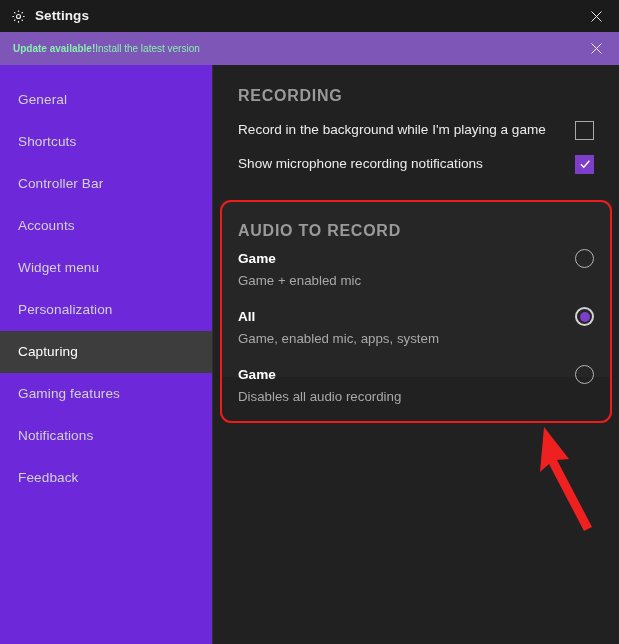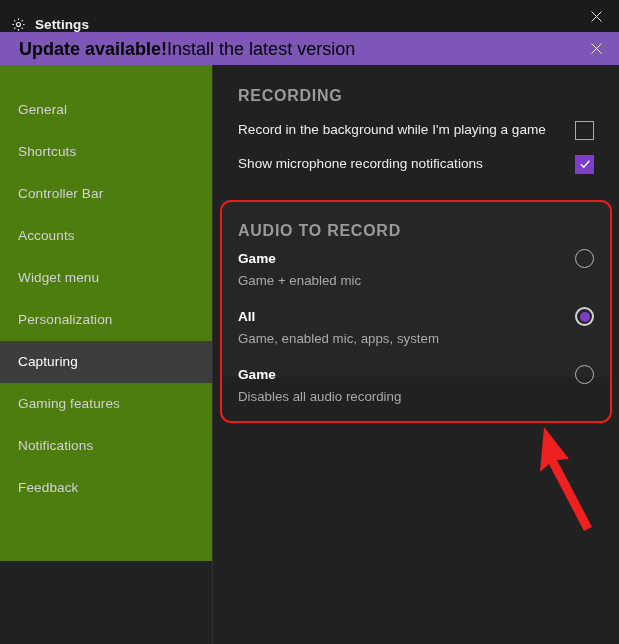--- a/index.html
+++ b/index.html
@@ -21,21 +21,21 @@
   }
 
   
   .titlebar {
     position: absolute;
     top: 0; left: 0;
     width: 619px;
     height: 32px;
     background: #1b1b1b;
     display: flex;
-    align-items: flex-end;
+    align-items: center;
   }
   .titlebar-left {
     display: flex;
     align-items: center;
     padding-left: 11px;
     gap: 9px;
   }
   .gear-icon {
     width: 15px; height: 15px;
     display: block;
@@ -63,46 +63,46 @@
   .banner {
     position: absolute;
     top: 32px; left: 0;
     width: 619px;
     height: 33px;
     background: #7d56b8;
     display: flex;
     align-items: center;
   }
   .banner-text {
-    padding-left: 19px;
-    font-size: 18px;
-    color: #000000;
+    padding-left: 13px;
+    font-size: 10px;
+    color: #86efac;
     line-height: 1;
     white-space: nowrap;
   }
   .banner-text .strong { font-weight: bold; }
   .banner-close {
     position: absolute;
     right: 0; top: 0;
     width: 46px; height: 33px;
     display: flex;
     align-items: center;
     justify-content: center;
     cursor: pointer;
   }
   .banner-close svg { width: 15px; height: 15px; color: #f2eef8; }
 
   
   .sidebar {
     position: absolute;
     top: 65px; left: 0;
     width: 212px;
-    height: 496px;
-    background: #4d7c0f;
-    padding-top: 24px;
+    height: 579px;
+    background: #6d28d9;
+    padding-top: 14px;
   }
   .nav-item {
     height: 42px;
     display: flex;
     align-items: center;
     padding-left: 18px;
     cursor: pointer;
   }
   .nav-item span {
     font-size: 13.6px;

